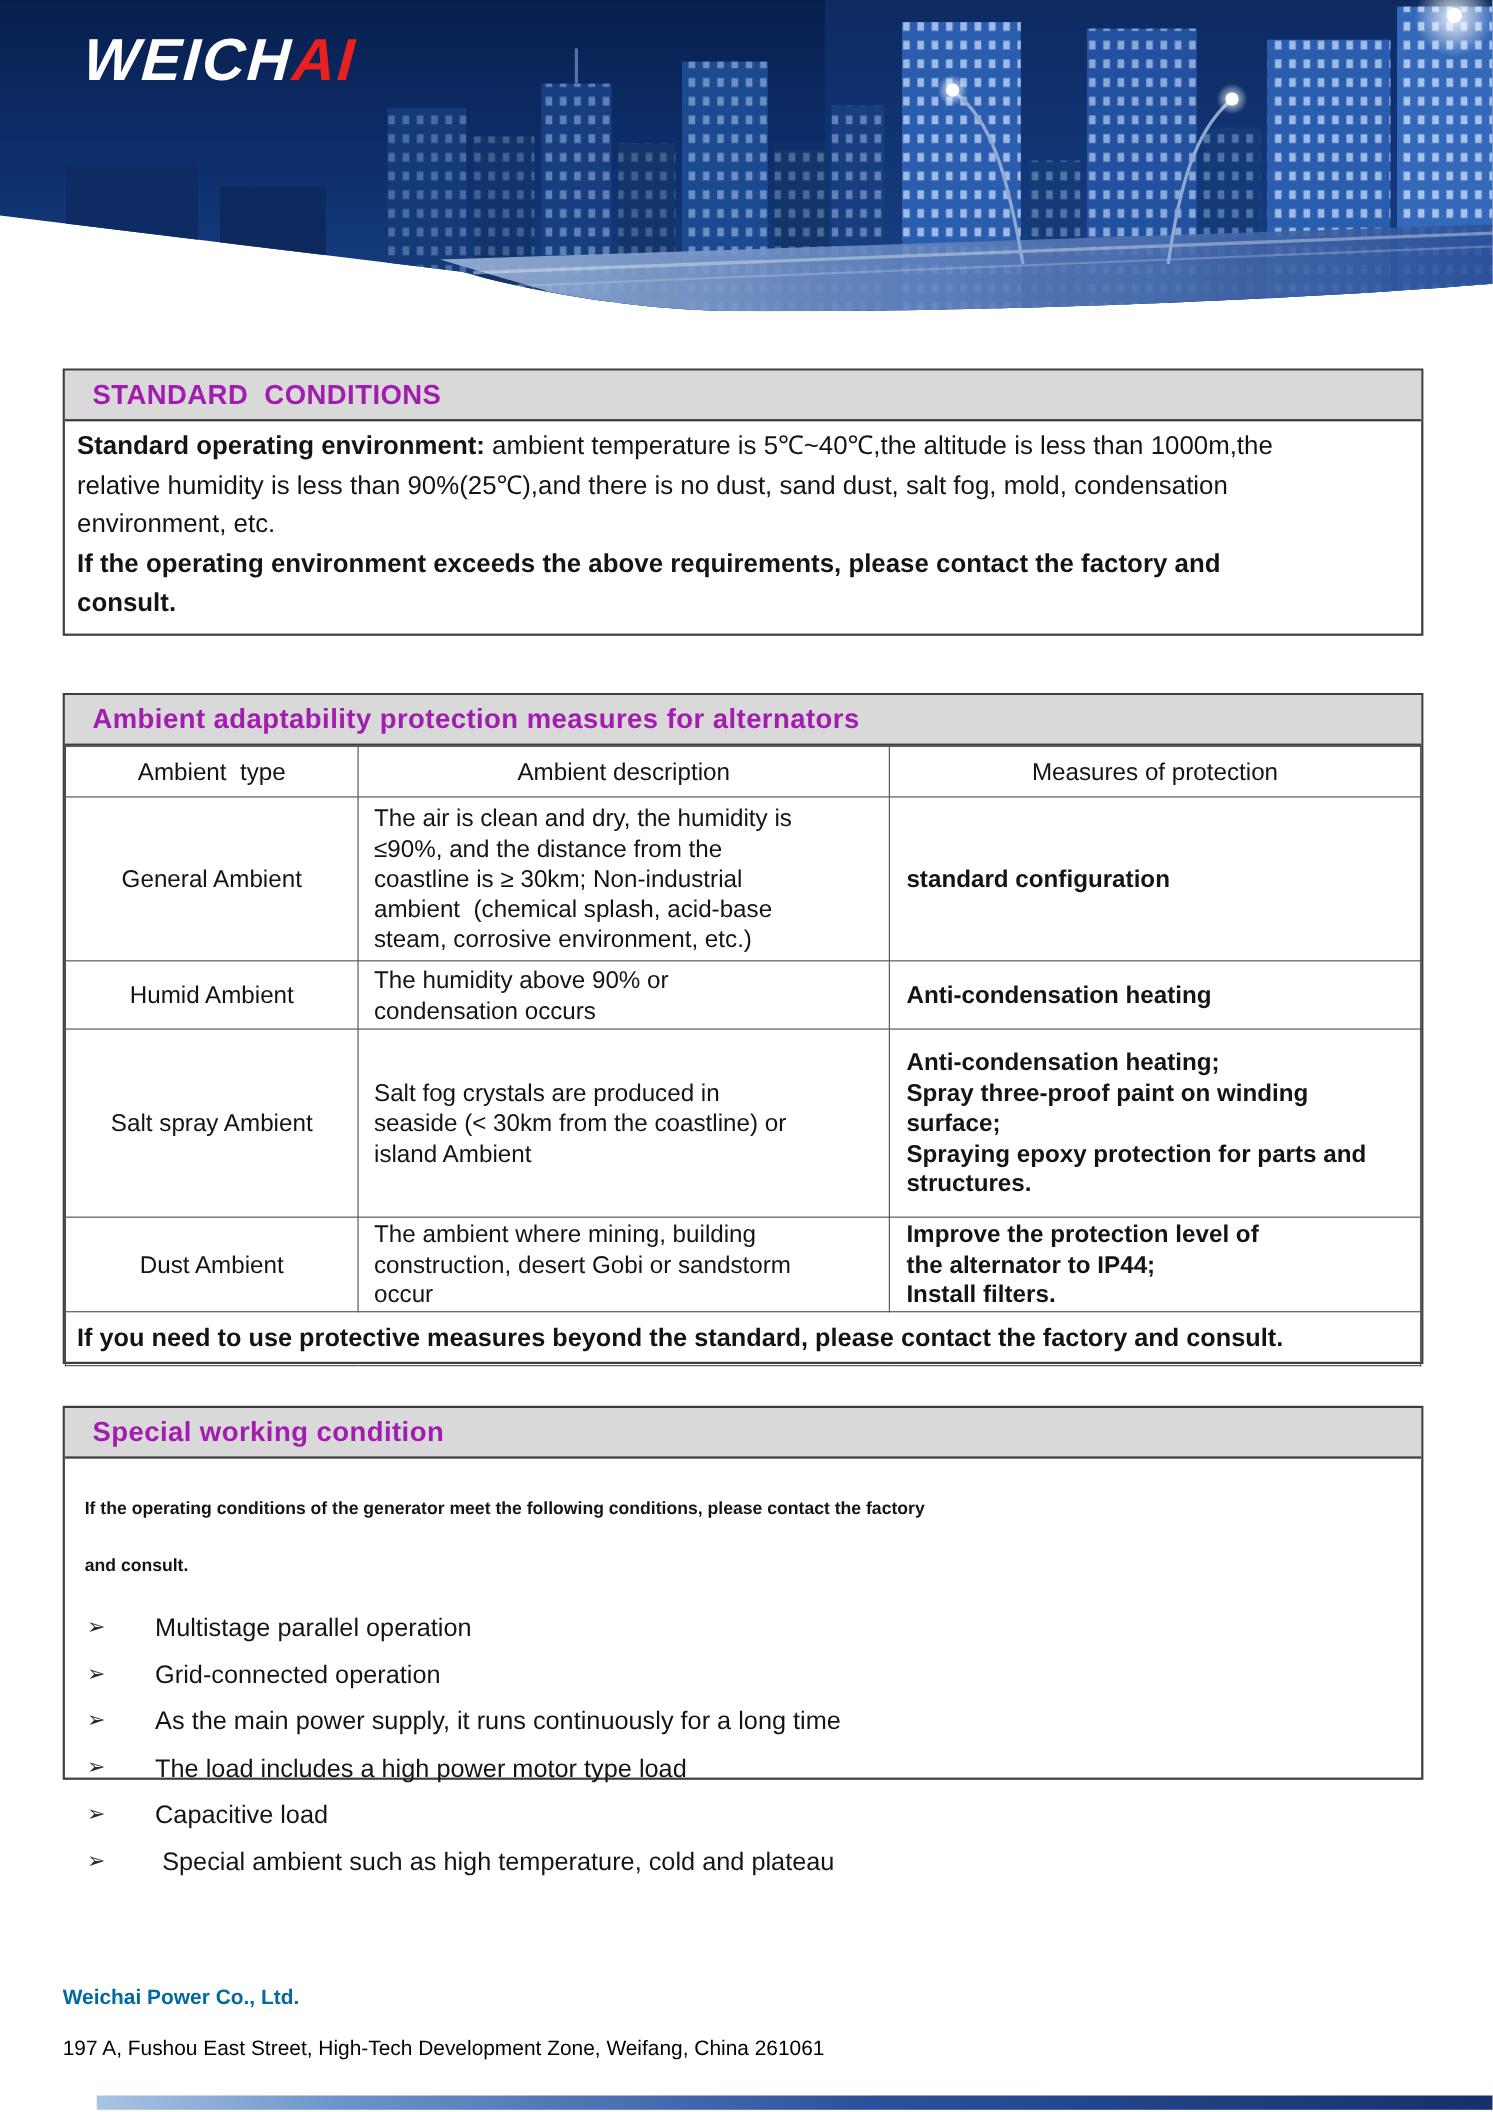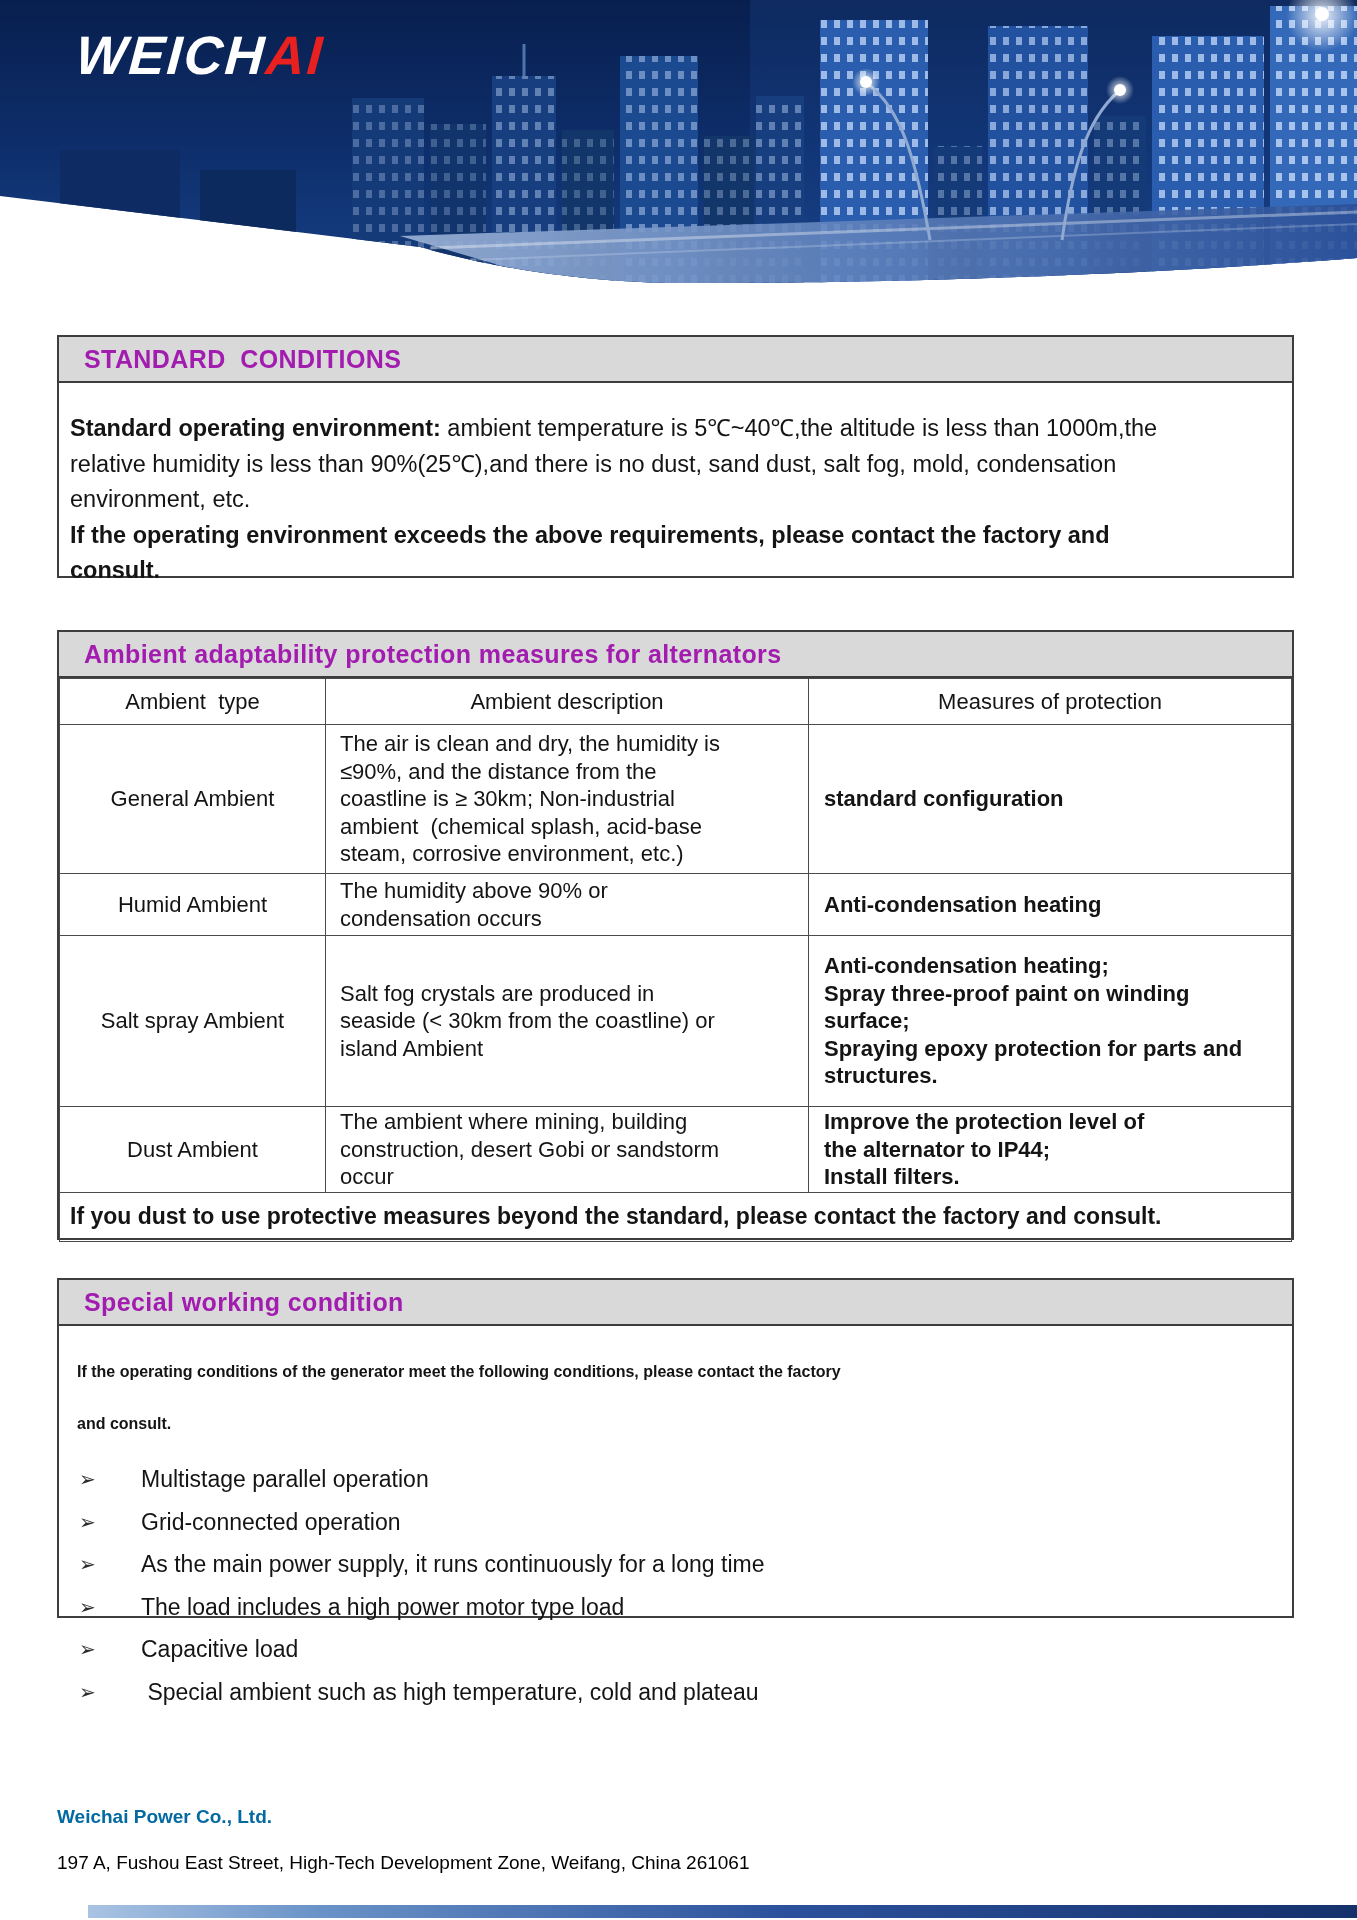--- a/index.html
+++ b/index.html
@@ -15,21 +15,21 @@
     transform:skewX(-4deg);white-space:nowrap;
   }
   .logo .lw{color:#ffffff;}
   .logo .lr{color:#e8201f;}
   
   .box{position:absolute;left:57px;width:1237px;border:2px solid #3d3d3d;background:#fff;box-sizing:border-box;}
   .bar{height:46px;background:#d9d9d9;border-bottom:2px solid #3d3d3d;display:flex;align-items:center;padding-left:25px;box-sizing:border-box;}
   .bar-title{color:#a21caf;font-weight:bold;font-size:25px;letter-spacing:.4px;white-space:pre-wrap;}
   
   #box1{top:335px;height:243px;}
-  #box1 .body{padding:28px 16px 0 11px;font-size:23.5px;line-height:35.5px;white-space:pre-wrap;}
+  #box1 .body{padding:5px 16px 0 11px;font-size:23.5px;line-height:35.5px;white-space:pre-wrap;}
   .b{font-weight:bold;}
   
   #box2{top:630px;height:610px;}
   table{width:100%;border-collapse:collapse;table-layout:fixed;}
   td,th{border:1.5px solid #4a4a4a;font-size:22px;line-height:27.5px;vertical-align:middle;font-weight:normal;box-sizing:border-box;}
   th{text-align:center;white-space:pre-wrap;}
   .c-type{width:266px;text-align:center;}
   .c-desc{width:467px;text-align:left;padding-left:14px;white-space:pre-wrap;}
   .c-meas{text-align:left;padding-left:15px;white-space:pre-wrap;font-weight:bold;}
   .rh{height:46px;} .r1{height:149px;} .r2{height:62px;} .r3{height:171px;} .r4{height:77px;}
@@ -178,21 +178,21 @@
     <tr class="r4">
       <td class="c-type">Dust Ambient</td>
       <td class="c-desc">The ambient where mining, building
 construction, desert Gobi or sandstorm
 occur</td>
       <td class="c-meas">Improve the protection level of
 the alternator to IP44;
 Install filters.</td>
     </tr>
     <tr class="note-row">
-      <td colspan="3">If you dust to use protective measures beyond the standard, please contact the factory and consult.</td>
+      <td colspan="3">If you need to use protective measures beyond the standard, please contact the factory and consult.</td>
     </tr>
   </tbody>
     </table>
 </div>
 
 <div class="box" id="box3">
   <div class="bar">
     <span class="bar-title">Special working condition</span>
   </div>
   <div class="body">

